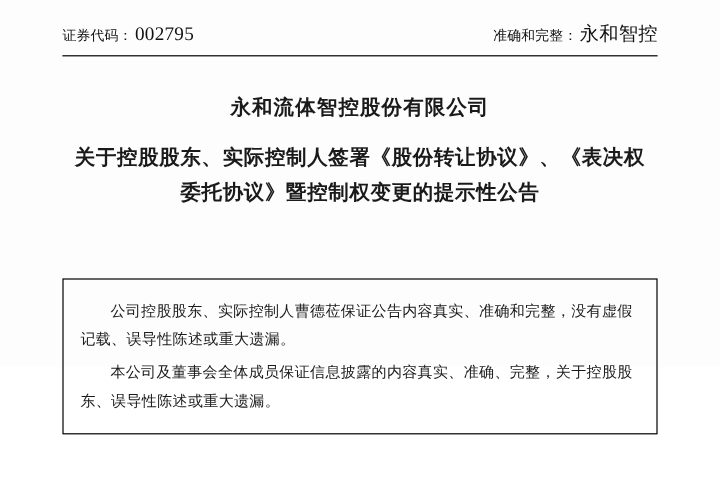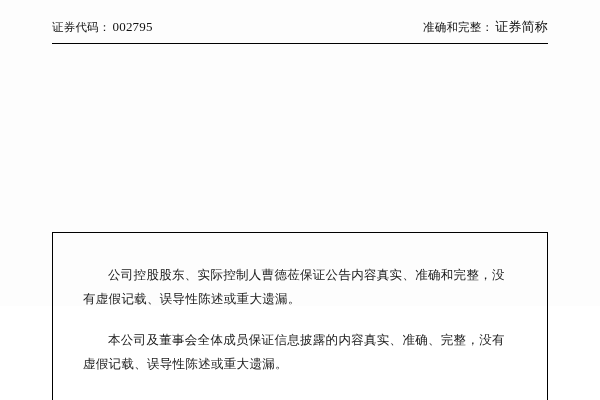--- a/index.html
+++ b/index.html
@@ -34,21 +34,21 @@
     white-space: nowrap;
   }
   .header-cell {
     display: flex;
     align-items: baseline;
   }
   .header-label {
     font-size: 11.5px;
   }
   .header-value {
-    font-size: 13px;
+    font-size: 16px;
     margin-left: 2px;
   }
   .header-rule {
     margin-top: 7px;
     border-bottom: 1px solid #000;
     height: 0;
   }
   
   .title-block {
     margin-top: 30px;
@@ -77,43 +77,47 @@
     border: 1px solid #000;
     box-sizing: border-box;
     padding: 14px 14px 14px 14px;
     min-height: 120px;
   }
   .statement-para {
     font-size: 12.5px;
     line-height: 1.95;
     text-indent: 2em;
     letter-spacing: 0.3px;
-    margin: 16px;
+    margin: 0;
   }
   .statement-para + .statement-para {
     margin-top: 2px;
   }
 </style>
 </head>
 <body>
 
 <div class="page">
 
   <div class="header-row">
     <div class="header-cell">
       <span class="header-label">证券代码：</span>
       <span class="header-value">002795</span>
     </div>
     <div class="header-cell">
       <span class="header-label">准确和完整：</span>
-      <span class="header-value">证券简称</span>
+      <span class="header-value">永和智控</span>
     </div>
   </div>
 
   <div class="header-rule"></div>
 
+  <div class="title-block">
+    <div class="company-name">永和流体智控股份有限公司</div>
+    <div class="doc-title">关于控股股东、实际控制人签署《股份转让协议》、《表决权委托协议》暨控制权变更的提示性公告</div>
+  </div>
 
   <div class="statement-box">
     <p class="statement-para">公司控股股东、实际控制人曹德莅保证公告内容真实、准确和完整，没有虚假记载、误导性陈述或重大遗漏。</p>
-    <p class="statement-para">本公司及董事会全体成员保证信息披露的内容真实、准确、完整，没有虚假记载、误导性陈述或重大遗漏。</p>
+    <p class="statement-para">本公司及董事会全体成员保证信息披露的内容真实、准确、完整，关于控股股东、误导性陈述或重大遗漏。</p>
   </div>
 
 </div>
 
 </body></html>

